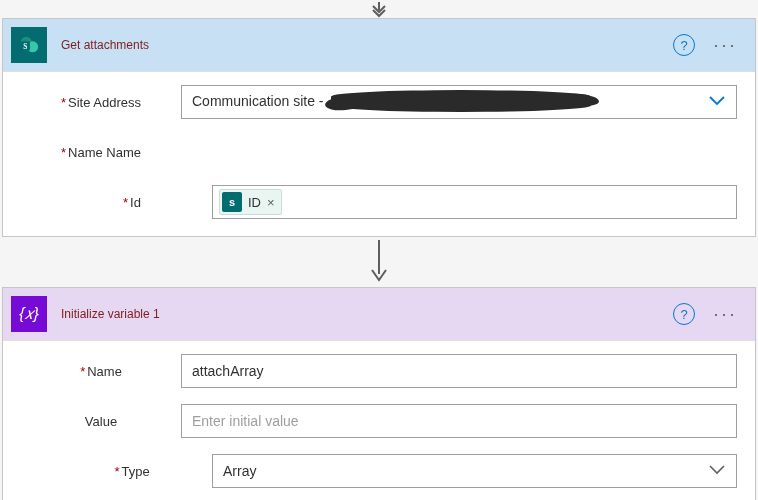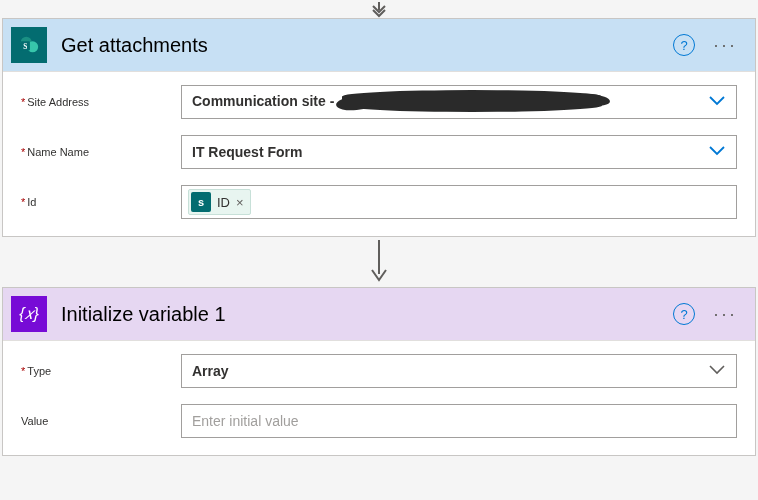--- a/index.html
+++ b/index.html
@@ -37,22 +37,22 @@
       display: flex;
       align-items: center;
       justify-content: center;
       margin-right: 14px;
       color: #fff;
     }
     .icon-sp { background: #036c70; }
     .icon-var { background: #770bd6; }
     .header-title {
       flex: 1;
-      font-size: 20px;
-      color: #000000;
+      font-size: 12px;
+      color: #7f1d1d;
     }
     .header-help {
       width: 22px;
       height: 22px;
       border: 1.5px solid #0078d4;
       border-radius: 50%;
       color: #0078d4;
       display: flex;
       align-items: center;
       justify-content: center;
@@ -69,38 +69,39 @@
     }
     .card-body {
       padding: 12px 18px 16px 18px;
     }
     .form-row {
       display: flex;
       align-items: center;
       margin-bottom: 14px;
       min-height: 36px;
     }
-    .form-row:last-child { margin-bottom: 0; }
+    .form-row:last-child { margin-bottom: 0; margin-left: 31px; }
     .form-label {
       width: 160px;
-      font-size: 11px;
+      font-size: 13px;
       color: #323130;
+      text-align: center;
     }
     .req { color: #a80000; margin-right: 2px; }
     .form-control {
       flex: 1;
       border: 1px solid #a19f9d;
       height: 34px;
       background: #fff;
       display: flex;
       align-items: center;
       padding: 0 10px;
       position: relative;
     }
-    .form-control.select { padding-right: 48px; font-weight: bold; }
+    .form-control.select { padding-right: 48px; }
     .chevron-down {
       position: absolute;
       right: 10px;
       top: 50%;
       transform: translateY(-50%);
     }
     .placeholder { color: #a19f9d; }
     .token {
       display: inline-flex;
       align-items: center;
@@ -196,28 +197,20 @@
               <path d="M2 2 L9 9 L16 2" stroke="#0078d4" stroke-width="1.8" fill="none"></path>
             </svg>
         </span>
       </div>
     </div>
 
     <div class="form-row">
       <div class="form-label">
         <span class="req">*</span><span>Name Name</span>
       </div>
-      <div class="form-control select">
-        <span class="value-text">IT Request Form</span>
-        <span class="chevron-down">
-          <svg width="18" height="12" viewBox="0 0 18 12">
-              <path d="M2 2 L9 9 L16 2" stroke="#0078d4" stroke-width="1.8" fill="none"></path>
-            </svg>
-        </span>
-      </div>
     </div>
 
     <div class="form-row">
       <div class="form-label">
         <span class="req">*</span><span>Id</span>
       </div>
       <div class="form-control" style="padding:3px 6px;">
         <span class="token">
           <span class="token-icon">s</span>
           <span>ID</span>
@@ -240,38 +233,46 @@
   <div class="card-header header-var">
     <div class="header-icon icon-var">
       <span style="font-style:italic;font-size:16px;">{<span style="font-style:italic">𝑥</span>}</span>
     </div>
     <div class="header-title">Initialize variable 1</div>
     <div class="header-help">?</div>
     <div class="header-more">···</div>
   </div>
   <div class="card-body">
 
+    <div class="form-row">
+      <div class="form-label">
+        <span class="req">*</span><span>Name</span>
+      </div>
+      <div class="form-control">
+        <span class="value-text">attachArray</span>
+      </div>
+    </div>
+
+    <div class="form-row">
+      <div class="form-label">
+        <span>Value</span>
+      </div>
+      <div class="form-control">
+        <span class="placeholder">Enter initial value</span>
+      </div>
+    </div>
 
     <div class="form-row">
       <div class="form-label">
         <span class="req">*</span><span>Type</span>
       </div>
       <div class="form-control select">
         <span class="value-text">Array</span>
         <span class="chevron-down">
           <svg width="18" height="12" viewBox="0 0 18 12">
               <path d="M2 2 L9 9 L16 2" stroke="#605e5c" stroke-width="1.6" fill="none"></path>
             </svg>
         </span>
       </div>
     </div>
 
-    <div class="form-row">
-      <div class="form-label">
-        <span>Value</span>
-      </div>
-      <div class="form-control">
-        <span class="placeholder">Enter initial value</span>
-      </div>
-    </div>
-
   </div>
 </div>
 
 </body></html>

